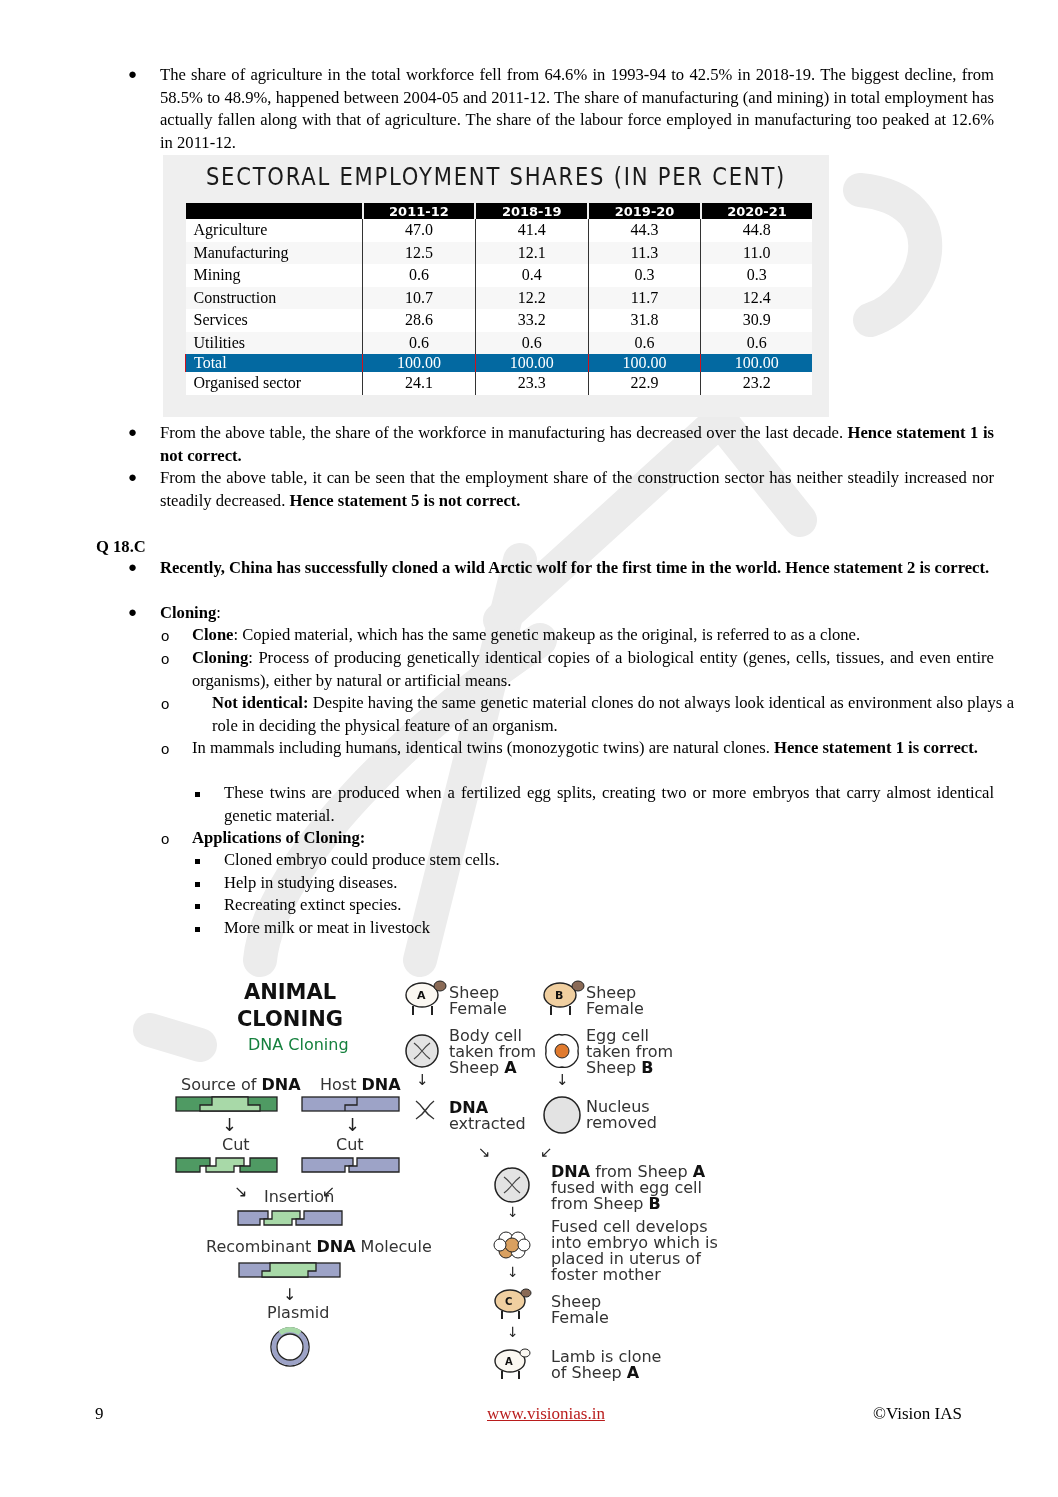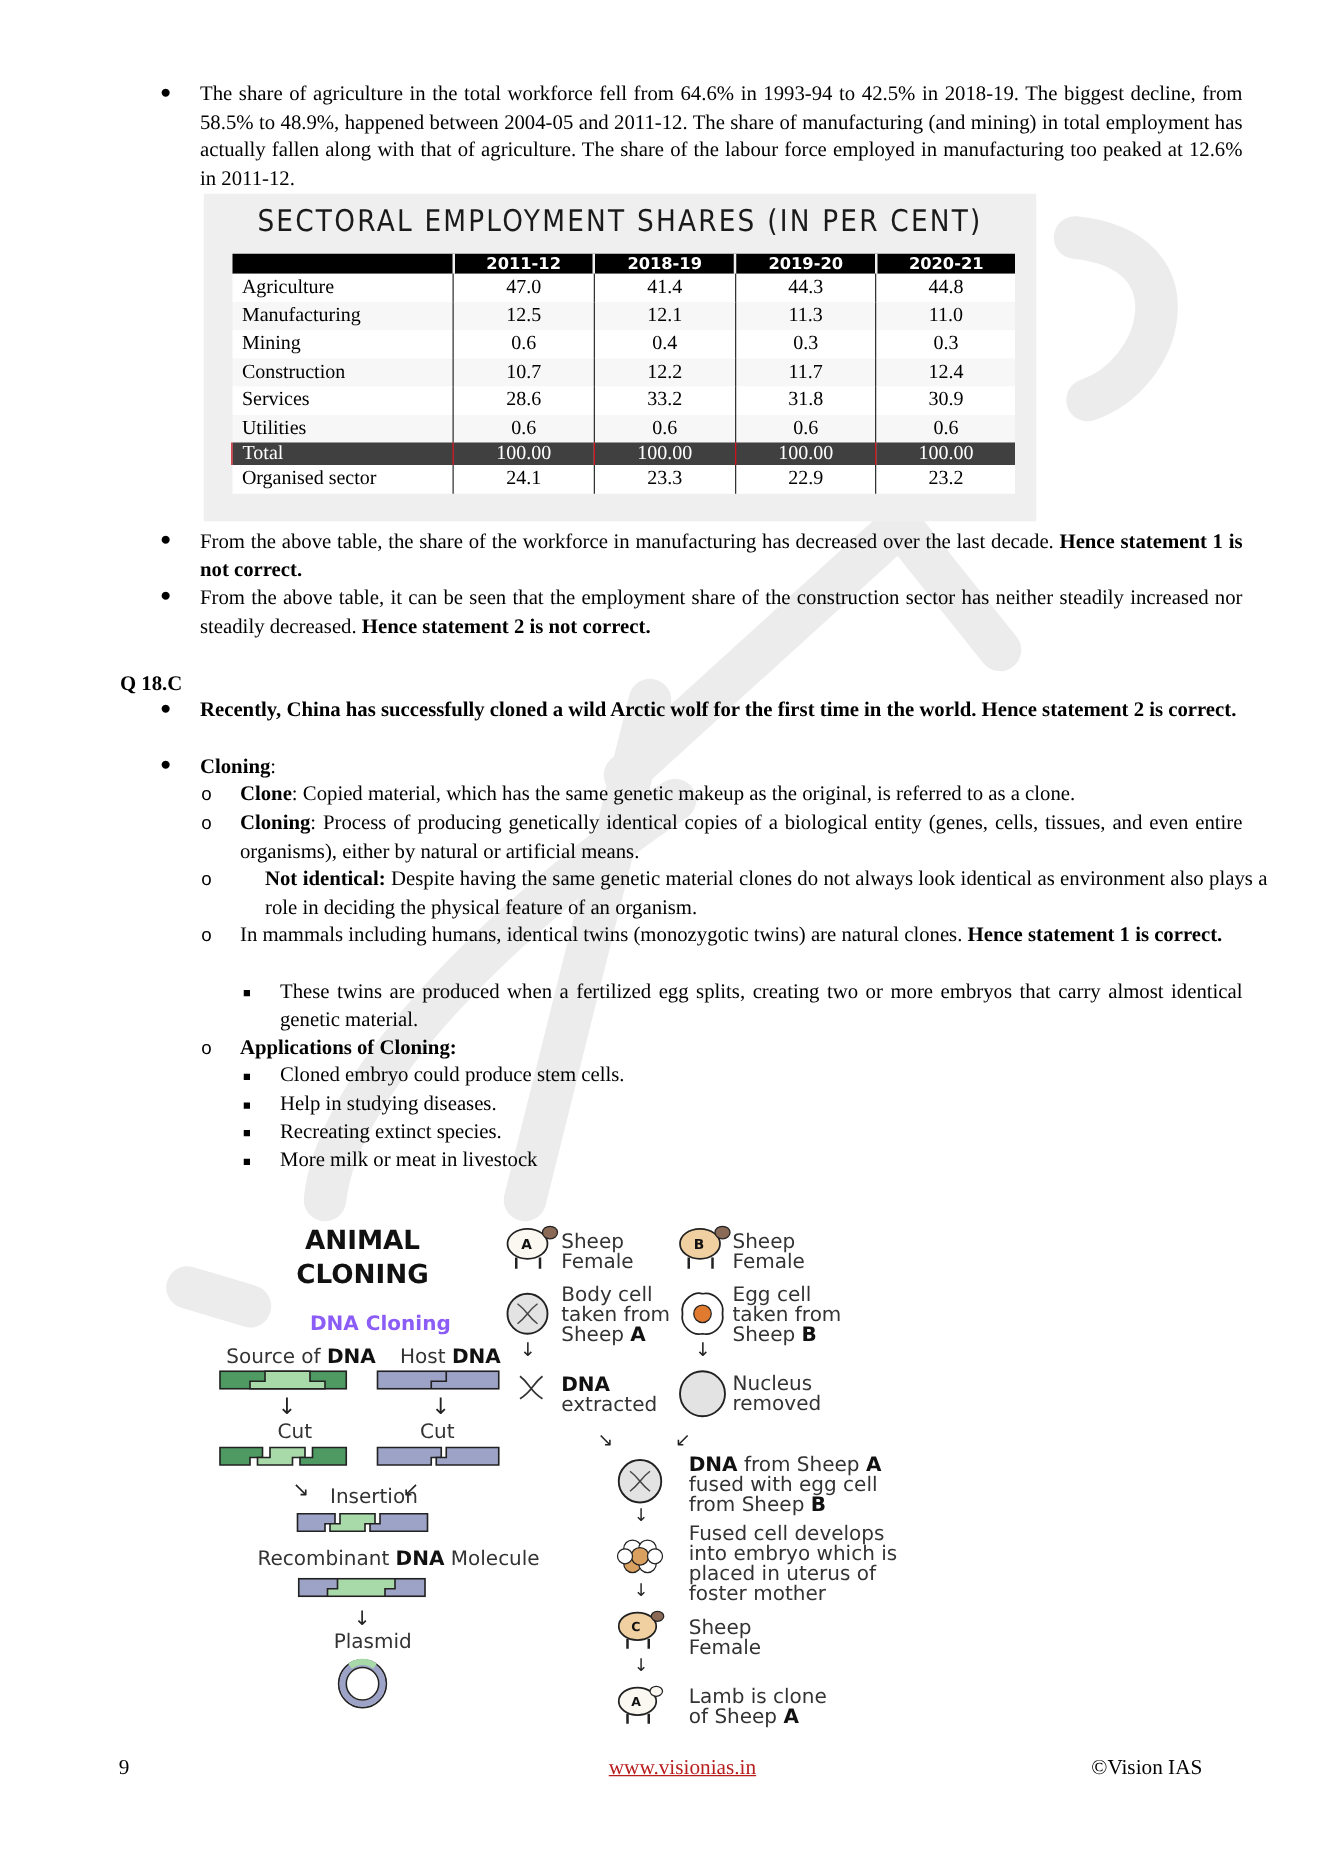--- a/index.html
+++ b/index.html
@@ -18,21 +18,21 @@
   .tbl-title { position:absolute; left:0; top:8px; width:666px; text-align:center;
                font-family:"DejaVu Sans", sans-serif; font-size:24px; letter-spacing:2px; color:#1a1a1a; transform:scaleX(0.88); }
   table.emp { position:absolute; left:22px; top:48px; width:627px; border-collapse:collapse;
               font-family:"Liberation Serif", serif; font-size:16px; }
   table.emp th { background:#000; color:#fff; font-family:"DejaVu Sans", sans-serif; font-size:13px; font-weight:bold;
                  height:16px; padding:0; text-align:center; border-left:2px solid #efefef; }
   table.emp th:first-child { border-left:none; }
   table.emp td { height:22.5px; padding:0; text-align:center; border-left:1px solid #333; background:#fff;margin-top:40px; }
   table.emp tr.alt td { background:#f7f7f7; }
   table.emp td:first-child { text-align:left; padding-left:8px; border-left:none; width:168px; }
-  table.emp tr.total td { background:#404040; color:#fff; border-left:1px solid #d0111b; height:18px; }
+  table.emp tr.total td { background:#0369a1; color:#fff; border-left:1px solid #d0111b; height:18px; }
   
   .diag { position:absolute; left:160px; top:965px; width:560px; height:430px; font-family:"DejaVu Sans", sans-serif; color:#222; }
   .dt { position:absolute; font-size:16px; line-height:16px; color:#333; }
   .dt b { color:#111; }
   .footer { position:absolute; top:1404px; font-size:17px; }
   a.link { color:#b91c1c; text-decoration:underline; }
 </style>
 </head>
 <body>
 
@@ -126,21 +126,21 @@
         </tbody>
       </table>
     </div>
 
     <span class="bullet" style="left:128px; top:424px;">●</span>
     <div class="p" style="left:160px; top:422px; width:834px;">
       <span>From the above table, the share of the workforce in manufacturing has decreased over the last decade. </span><b>Hence statement 1 is not correct.</b>
     </div>
     <span class="bullet" style="left:128px; top:469px;">●</span>
     <div class="p" style="left:160px; top:467px; width:834px;">
-      <span>From the above table, it can be seen that the employment share of the construction sector has neither steadily increased nor steadily decreased. </span><b>Hence statement 2 is not correct.</b>
+      <span>From the above table, it can be seen that the employment share of the construction sector has neither steadily increased nor steadily decreased. </span><b>Hence statement 5 is not correct.</b>
     </div>
 
     <div class="p" style="left:96px; top:536px; font-weight:bold;">Q 18.C</div>
 
     <span class="bullet" style="left:128px; top:559px;">●</span>
     <div class="p" style="left:160px; top:557px; width:834px; font-weight:bold;">Recently, China has successfully cloned a wild Arctic wolf for the first time in the world. Hence statement 2 is correct.</div>
 
     <span class="bullet" style="left:128px; top:604px;">●</span>
     <div class="p" style="left:160px; top:602px;"><b>Cloning</b><span>:</span></div>
 
@@ -169,21 +169,21 @@
     <span class="sq" style="left:195px; top:904px;"></span>
     <div class="p" style="left:224px; top:894px;">Recreating extinct species.</div>
     <span class="sq" style="left:195px; top:927px;"></span>
     <div class="p" style="left:224px; top:917px;">More milk or meat in livestock</div>
 
     <div class="diag">
       <div style="position:absolute; left:60px; top:14px; width:140px; text-align:center; font-size:21px; font-weight:bold; line-height:27px; color:#111;">
         <div>ANIMAL</div>
         <div>CLONING</div>
       </div>
-      <div class="dt" style="left:88px; top:86px; font-weight:bold; color:#8b5cf6;">DNA Cloning</div>
+      <div class="dt" style="left:88px; top:72px; font-weight:normal; color:#15803d;">DNA Cloning</div>
 
       <div class="dt" style="left:21px; top:112px;"><span>Source of </span><b>DNA</b></div>
       <div class="dt" style="left:160px; top:112px;"><span>Host </span><b>DNA</b></div>
 
       <svg style="position:absolute; left:0; top:0;" width="560" height="430">
 
         <g stroke="#222" stroke-width="1.3">
           <rect x="16" y="132" width="101" height="14" fill="#4f9a63"></rect>
           <path d="M40 146 L40 140 L52 140 L52 132 L88 132 L88 140 L100 140 L100 146 Z" fill="#a8d9a8"></path>
         </g>

